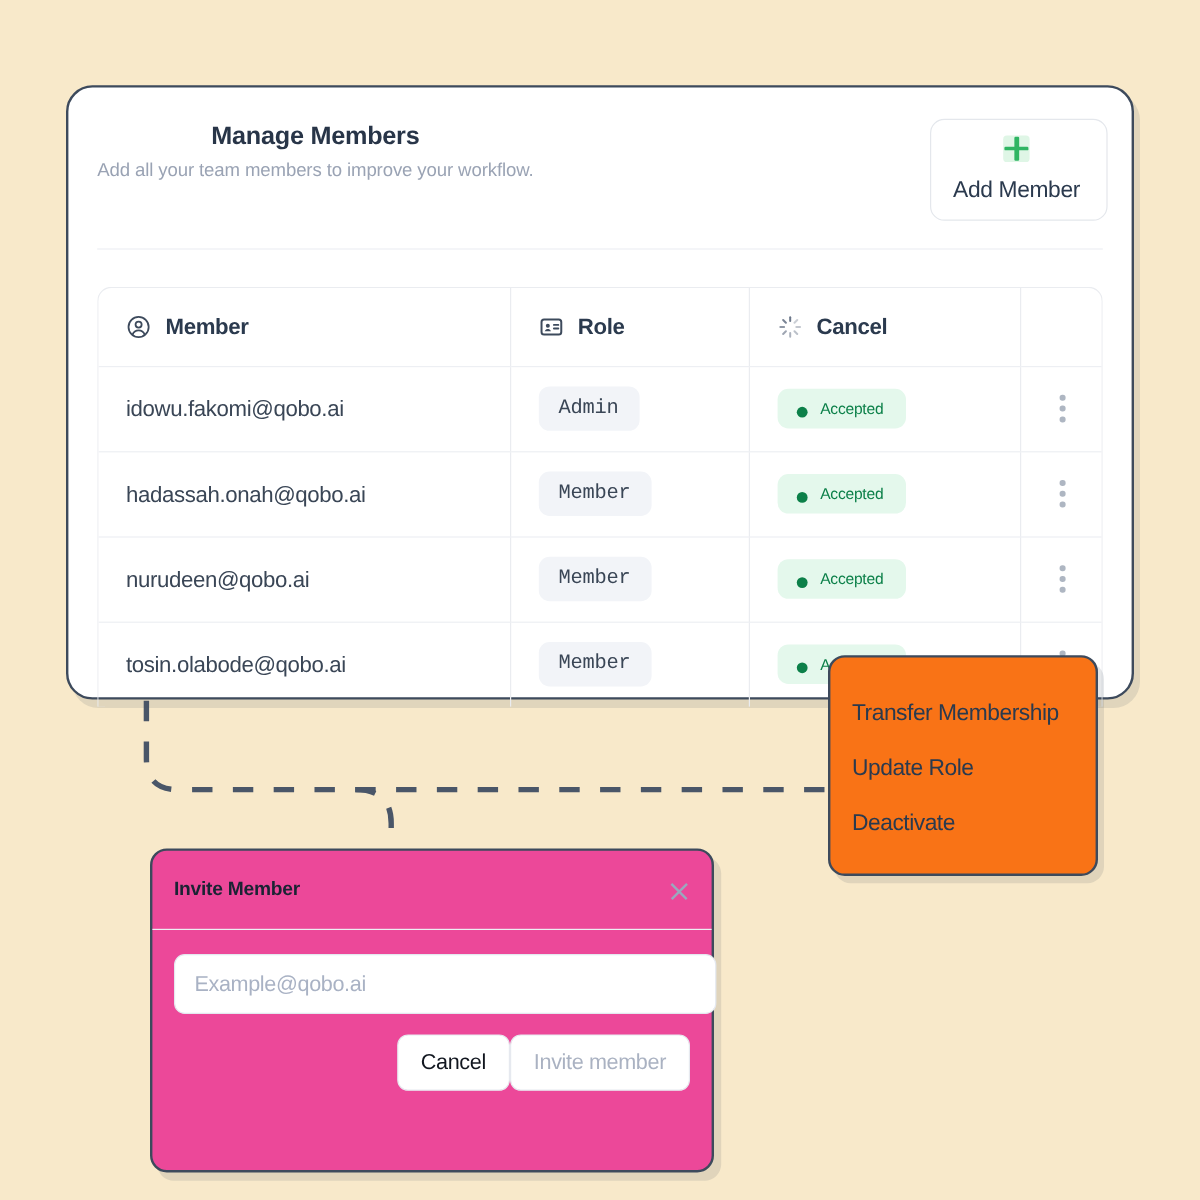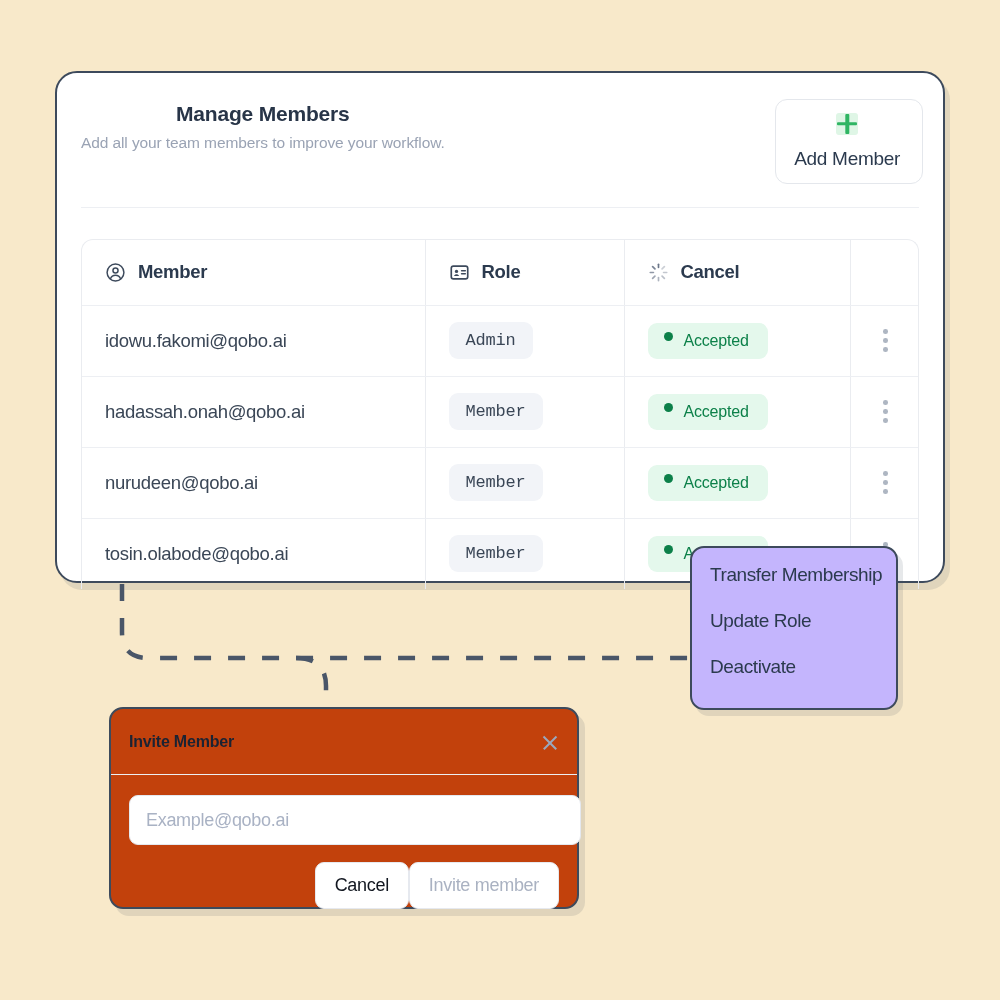--- a/index.html
+++ b/index.html
@@ -156,26 +156,26 @@
     background: #F2F4F8;
     border-radius: 9px;
     font-size: 17px;
     color: #3A4656;
     letter-spacing: -0.2px;
     font-family: Liberation Mono, monospace;
   }
 
   .status-pill {
     display: inline-flex;
-    align-items: flex-start;
+    align-items: flex-end;
     gap: 11px;
     padding: 9px 19px 9px 16px;
     background: #E4F8EC;
     border-radius: 9px;
-    font-size: 16px;
+    font-size: 13px;
     color: #0C8049;
     letter-spacing: -0.2px;
   }
   .status-dot {
     width: 9px; height: 9px;
     border-radius: 50%;
     background: #0C8049;
     flex: none;
   }
 
@@ -193,45 +193,45 @@
     background: #AEB6C2;
     display: block;
   }
   td.menu-cell { padding: 0; }
 
   
   .dropdown {
     position: absolute;
     left: 690px;
     top: 546px;
-    width: 208px;
-    background: #c4b5fd;
+    width: 225px;
+    background: #f97316;
     border: 2px solid #3D4A5C;
     border-radius: 14px;
     box-shadow: 5px 6px 0 rgba(61,74,92,0.13);
-    padding: 4px 0 18px 0;
+    padding: 24px 0 18px 0;
     z-index: 30;
   }
   .menu-item {
     padding: 12px 18px;
     font-size: 19px;
     color: #2B3A4E;
     letter-spacing: -0.4px;
     cursor: pointer;
     white-space: nowrap;
   }
 
   
   .invite-dialog {
     position: absolute;
-    left: 109px;
+    left: 125px;
     top: 707px;
     width: 470px;
-    height: 202px;
-    background: #c2410c;
+    height: 270px;
+    background: #ec4899;
     border: 2px solid #3D4A5C;
     border-radius: 14px;
     box-shadow: 6px 7px 0 rgba(61,74,92,0.13);
     z-index: 20;
   }
   .dlg-head {
     height: 66px;
     display: flex;
     align-items: center;
     justify-content: space-between;

